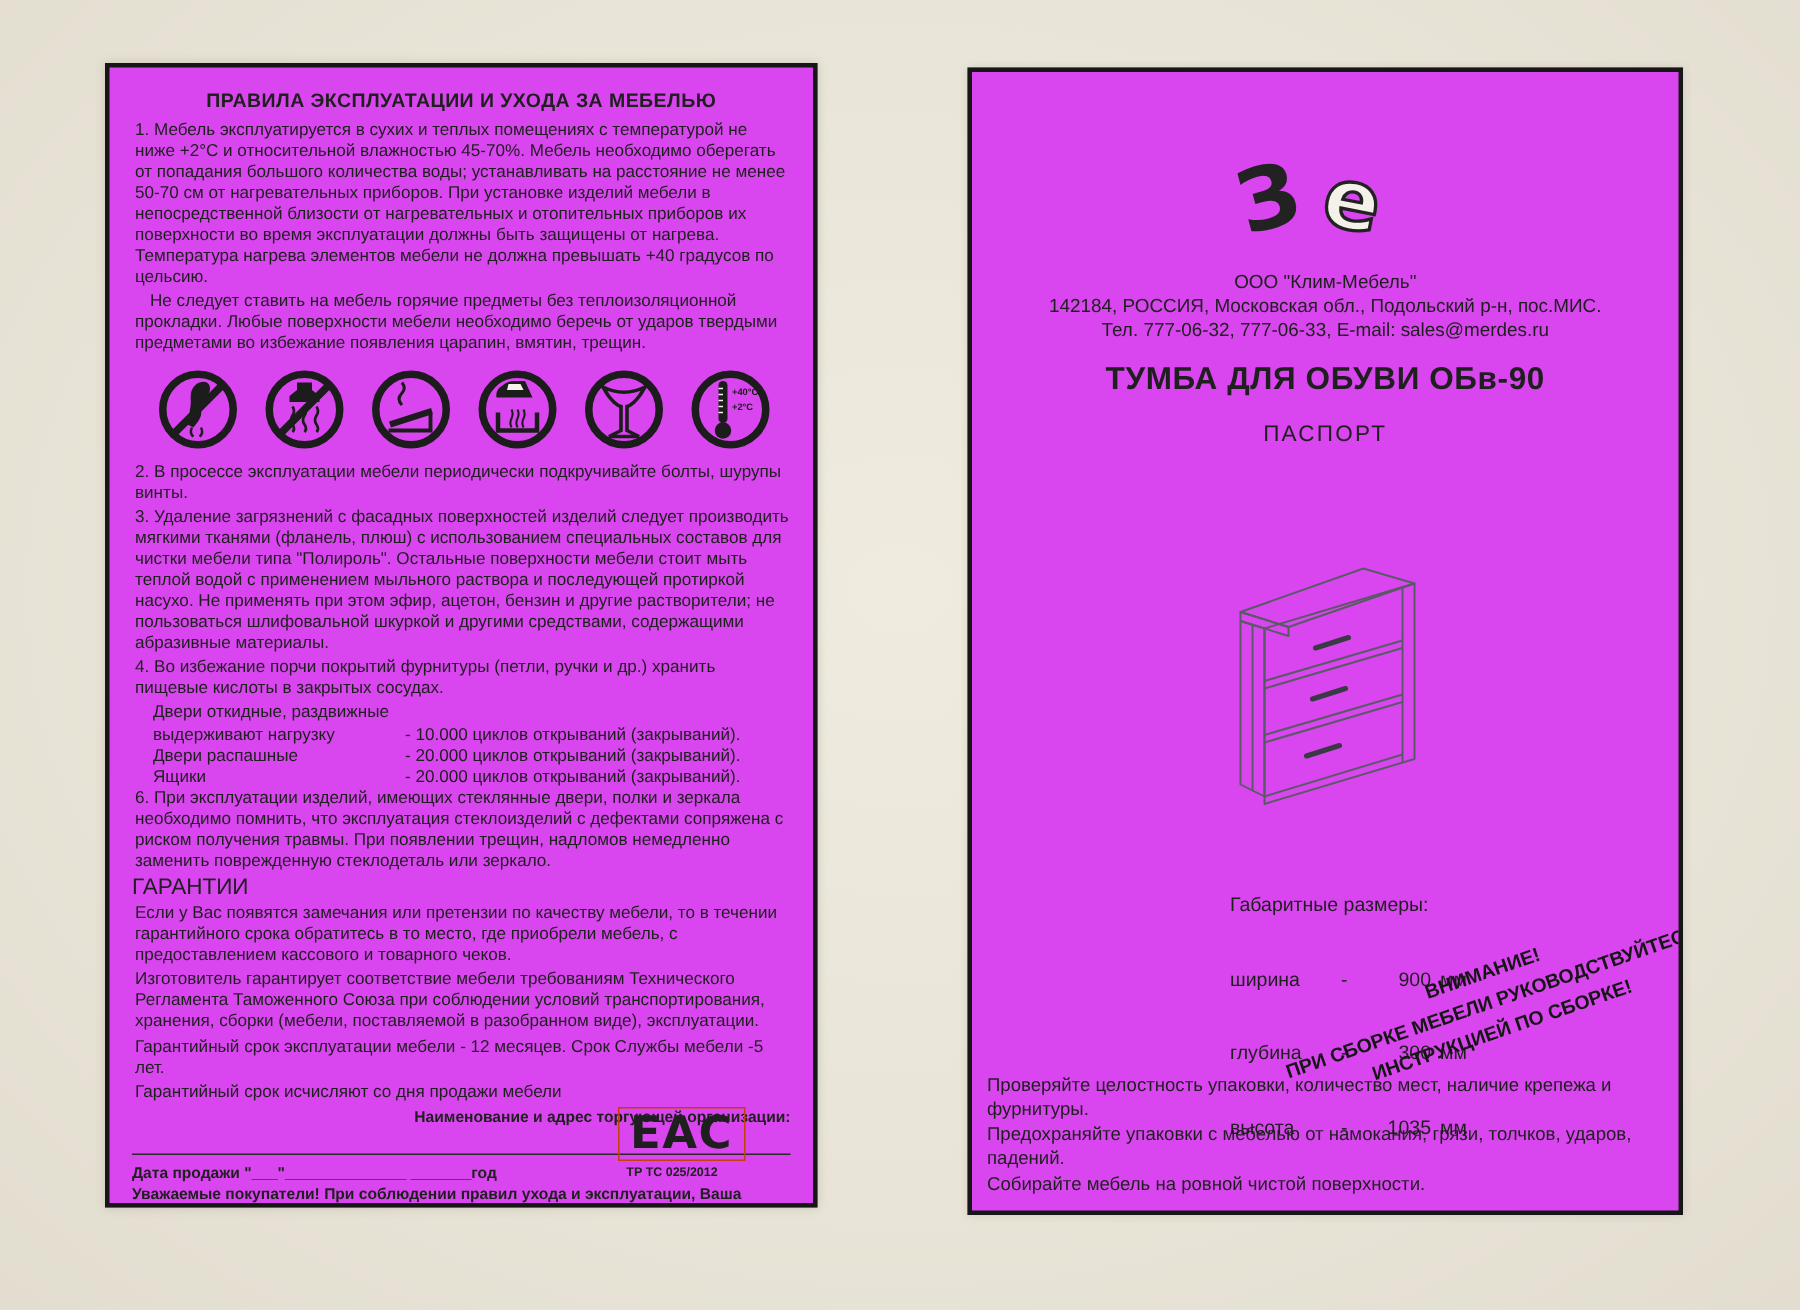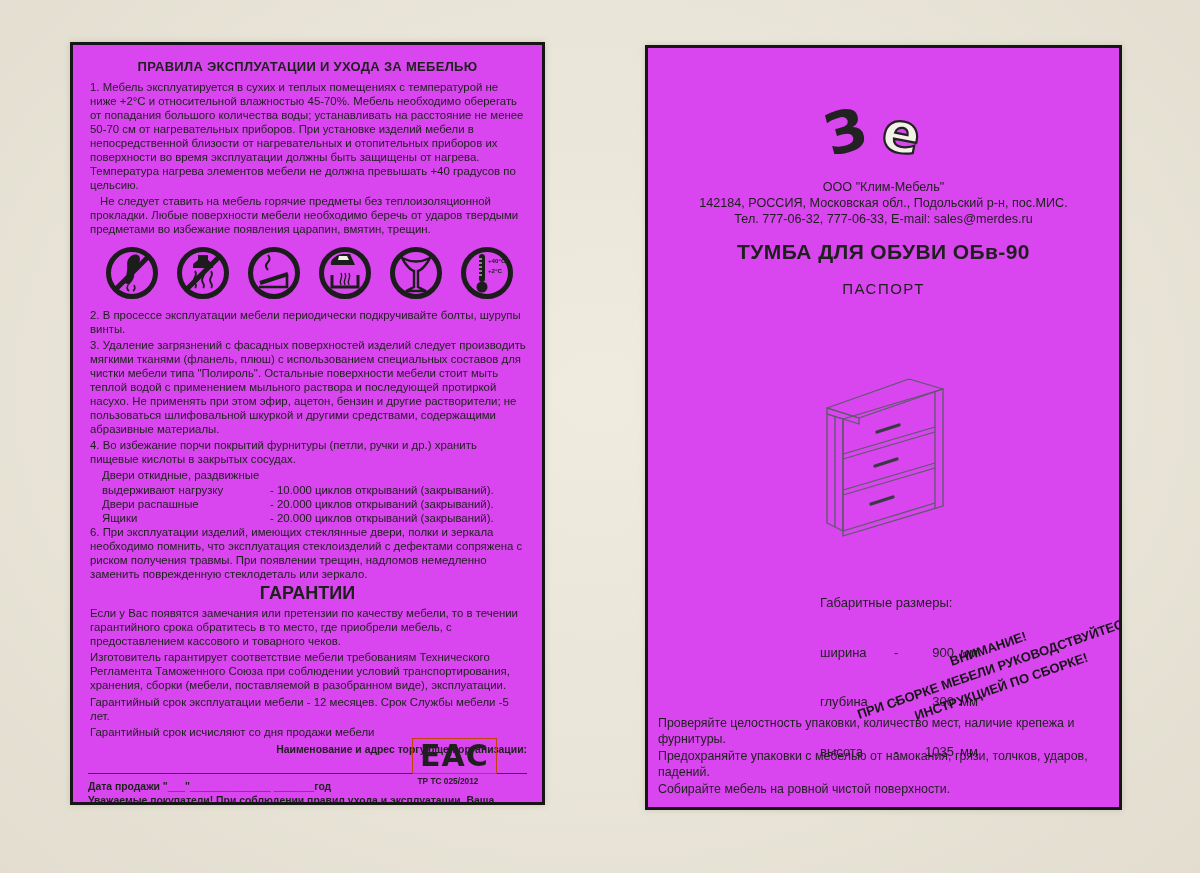--- a/index.html
+++ b/index.html
@@ -17,21 +17,21 @@
   }
   #left-page{left:70px;top:42px;width:475px;height:763px;padding:12px 15px 10px 15px;overflow:hidden;}
   #right-page{left:645px;top:45px;width:477px;height:765px;overflow:hidden;}
 
   .lp-title{text-align:center;font-size:13px;font-weight:700;letter-spacing:.3px;margin:2px 0 6px 0;}
   .body-txt{font-size:11.4px;line-height:1.23;margin:0 0 2px 2px;text-align:left;}
   .icon-row{display:flex;justify-content:space-between;align-items:center;padding:4px 12px 4px 16px;height:62px;}
   .icon-row svg{display:block;}
   .tbl-row{display:flex;font-size:11.4px;line-height:1.25;padding-left:14px;}
   .tbl-row .lbl{width:168px;flex:none;}
-  .sect-title{text-align:center;font-size:18px;font-weight:700;margin:2px 0;}
+  .sect-title{font-size:15px;font-weight:400;margin:2px 0;}
   .fine{font-size:10.4px;font-weight:700;line-height:1.3;flex-direction:column;}
   .org-line{display:flex;align-items:flex-end;margin-top:4px;}
   .fill-line{flex:1;border-bottom:1.4px solid #2a2a2a;height:12px;margin-left:2px;}
   .blank-line{border-bottom:1.6px solid #2a2a2a;height:16px;margin:0 0 6px 0;}
   #eac-box{position:absolute;right:58px;bottom:16px;width:72px;text-align:center;}
   #eac-letters{display:inline-block;border:1px solid #c2410c;padding:1px 7px 2px 7px;
     font-family:"DejaVu Sans",sans-serif;font-weight:800;font-size:30px;letter-spacing:1px;line-height:1.05;}
   #eac-reg{font-size:8.3px;font-weight:700;margin-top:2px;white-space:nowrap;}
 
   .rp-header{text-align:center;padding-top:36px;}

